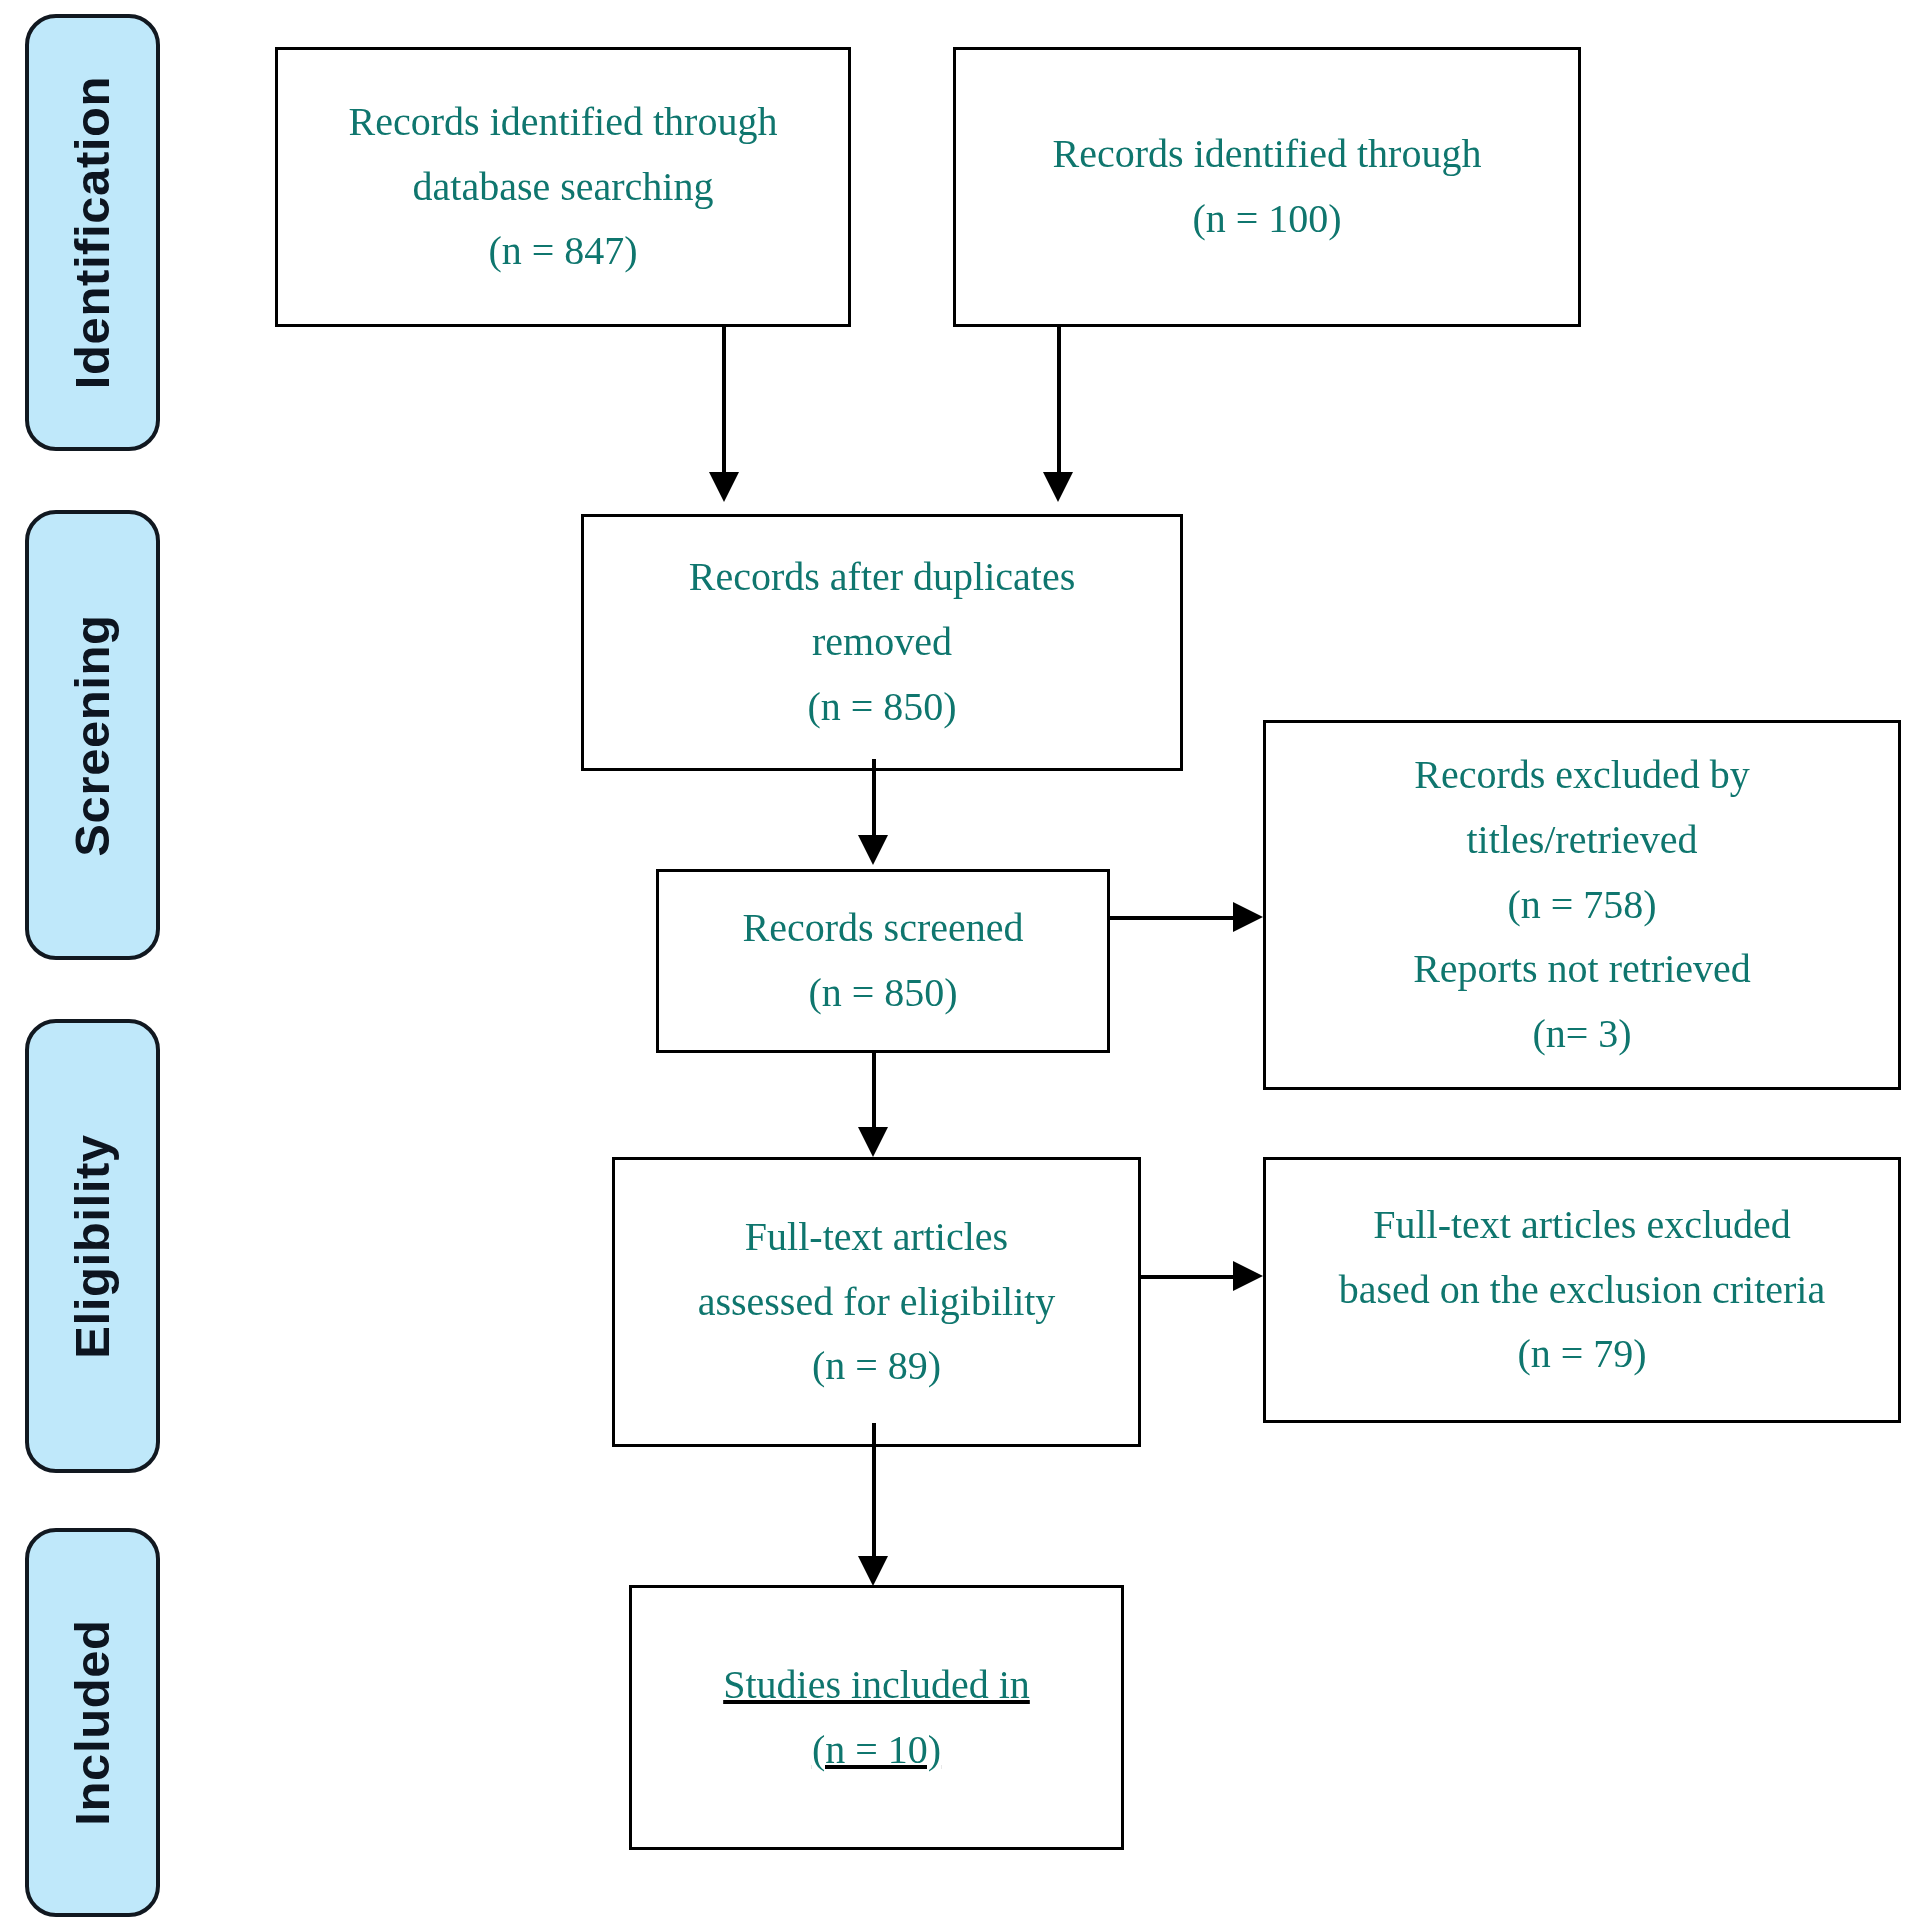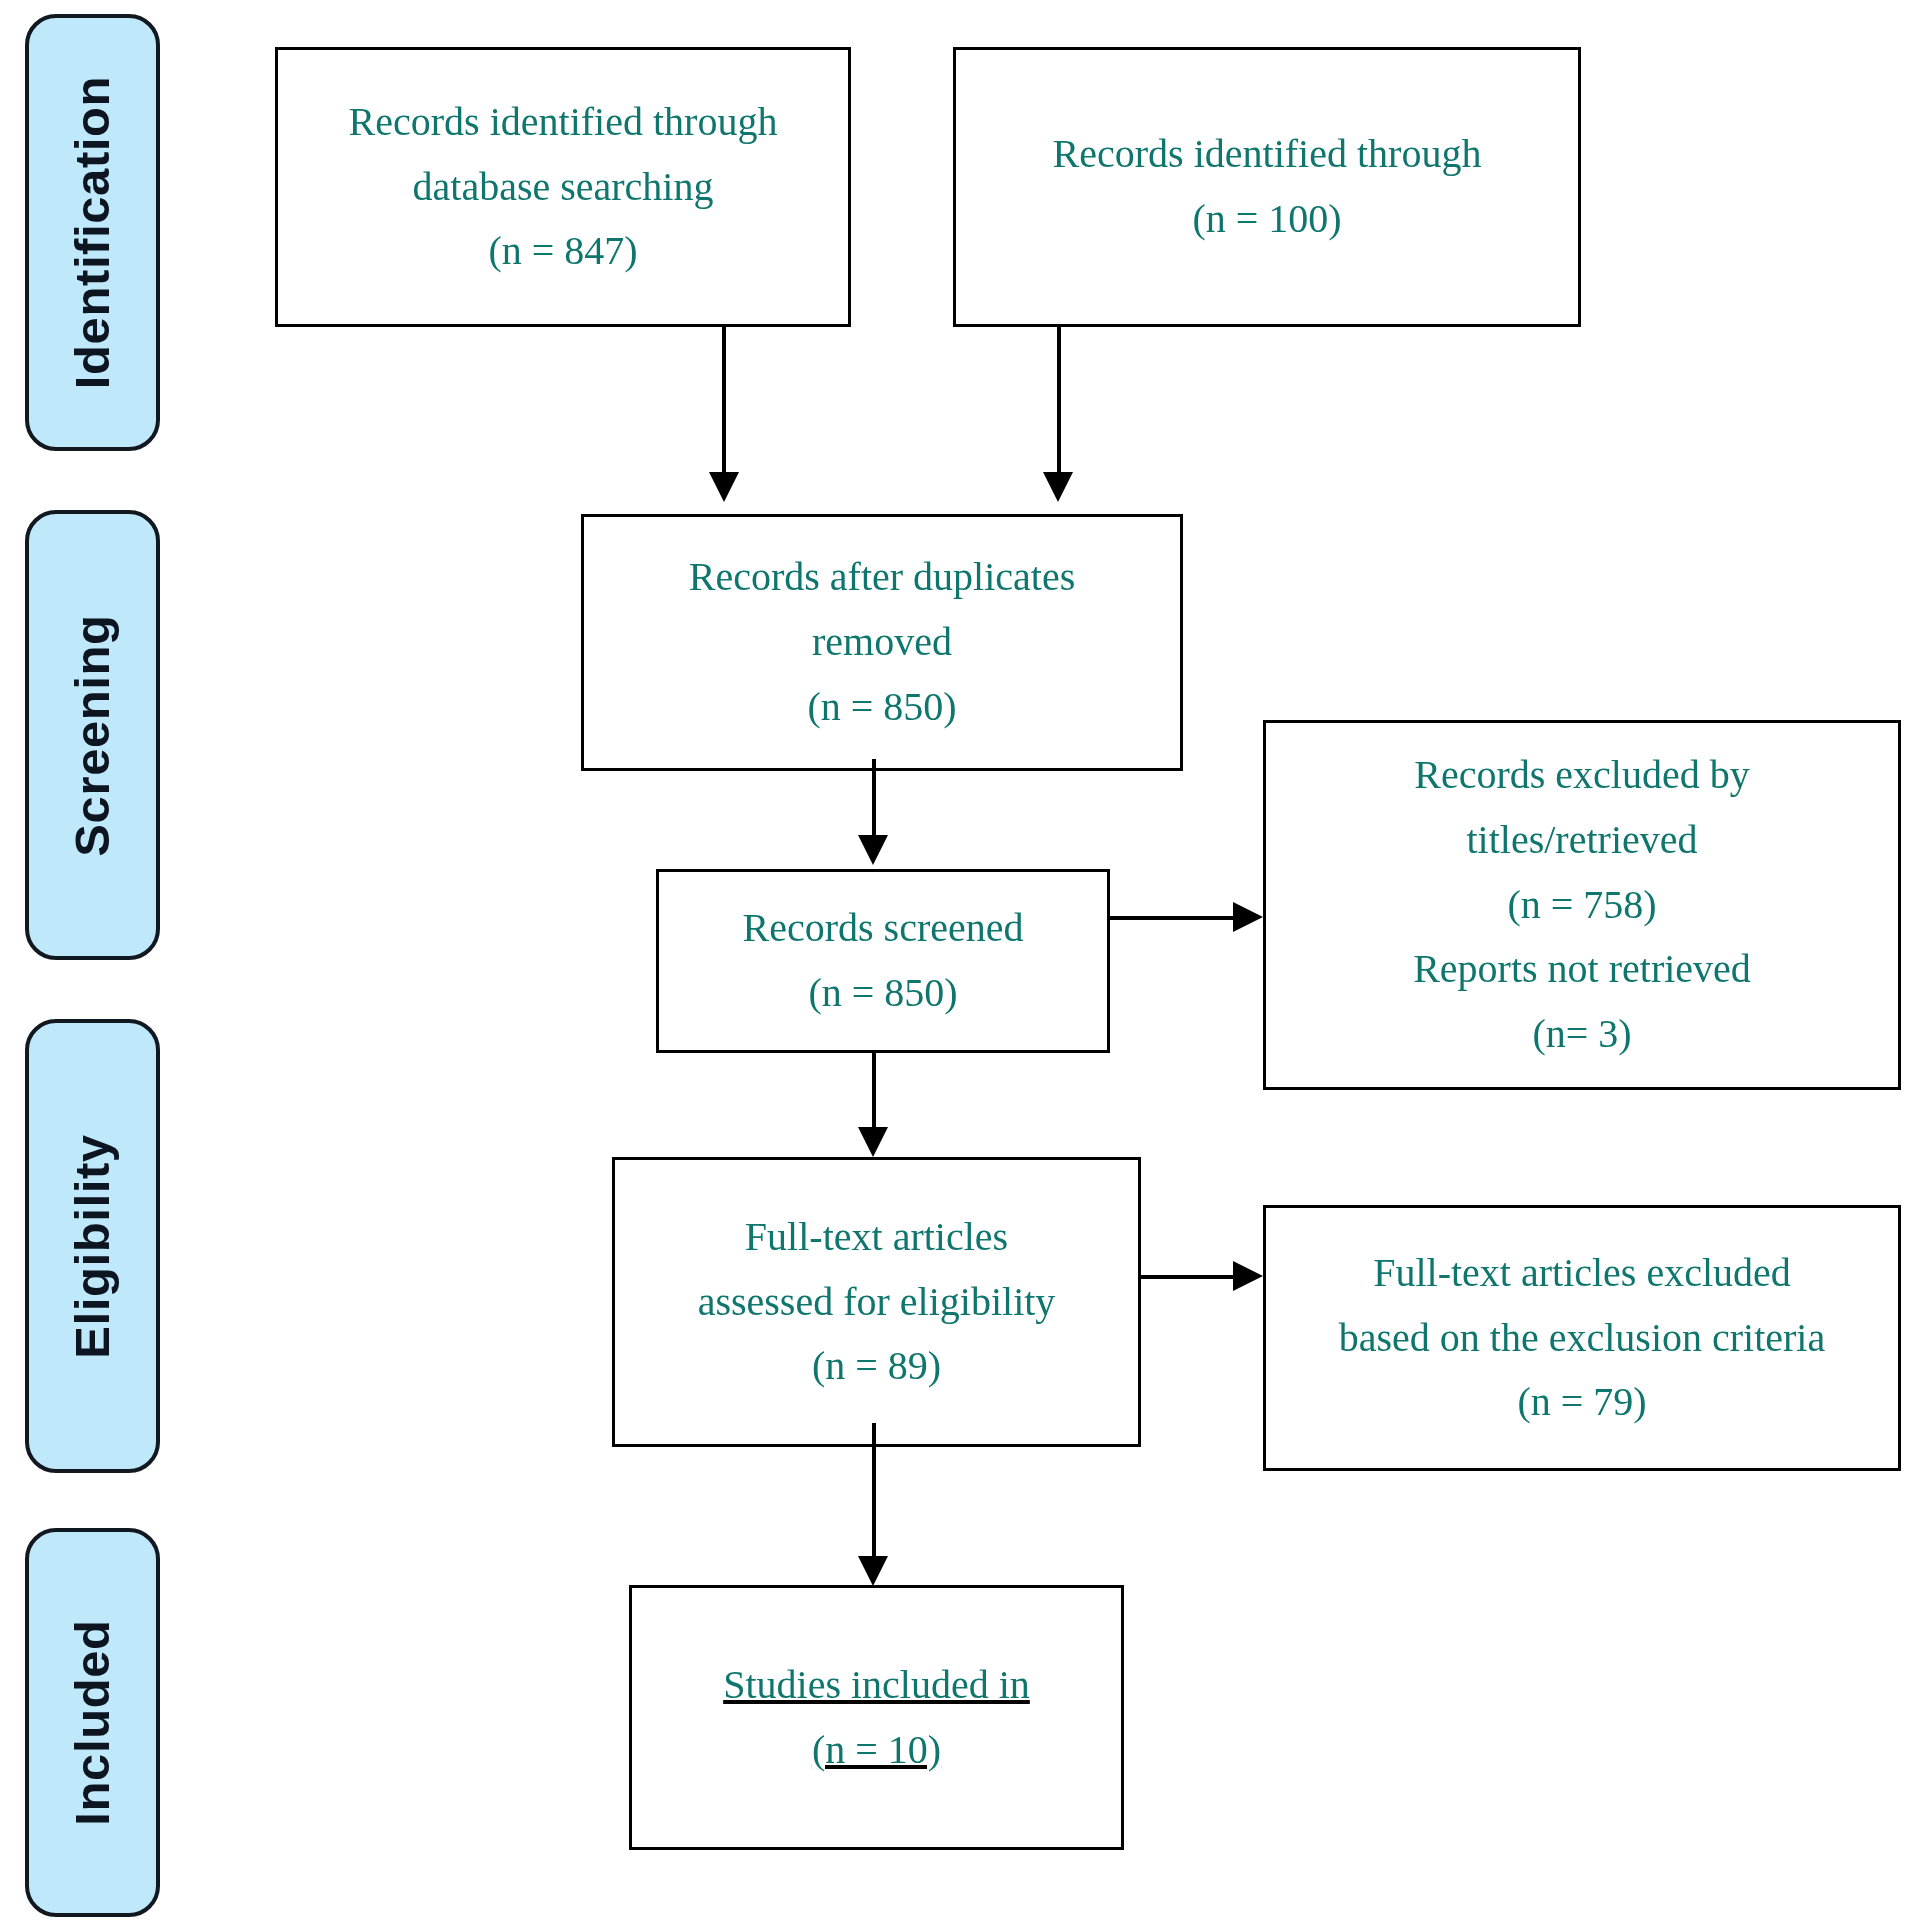--- a/index.html
+++ b/index.html
@@ -156,21 +156,21 @@
 
   <div class="vline" style="left:872px; top:1053px; height:77px;"></div>
   <div class="arrow-down" style="left:858px; top:1127px;"></div>
 
   <div class="node" style="left:612px; top:1157px; width:529px; height:290px;">
     <span class="line">Full-text articles</span>
     <span class="line">assessed for eligibility</span>
     <span class="line">(n = 89)</span>
   </div>
 
-  <div class="node" style="left:1263px; top:1157px; width:638px; height:266px;margin-top:48px;">
+  <div class="node" style="left:1263px; top:1157px; width:638px; height:266px;">
     <span class="line">Full-text articles excluded</span>
     <span class="line">based on the exclusion criteria</span>
     <span class="line">(n = 79)</span>
   </div>
 
   <div class="hline" style="left:1141px; top:1275px; width:96px;"></div>
   <div class="arrow-right" style="left:1233px; top:1261px;"></div>
 
   <div class="vline" style="left:872px; top:1423px; height:136px;"></div>
   <div class="arrow-down" style="left:858px; top:1556px;"></div>

